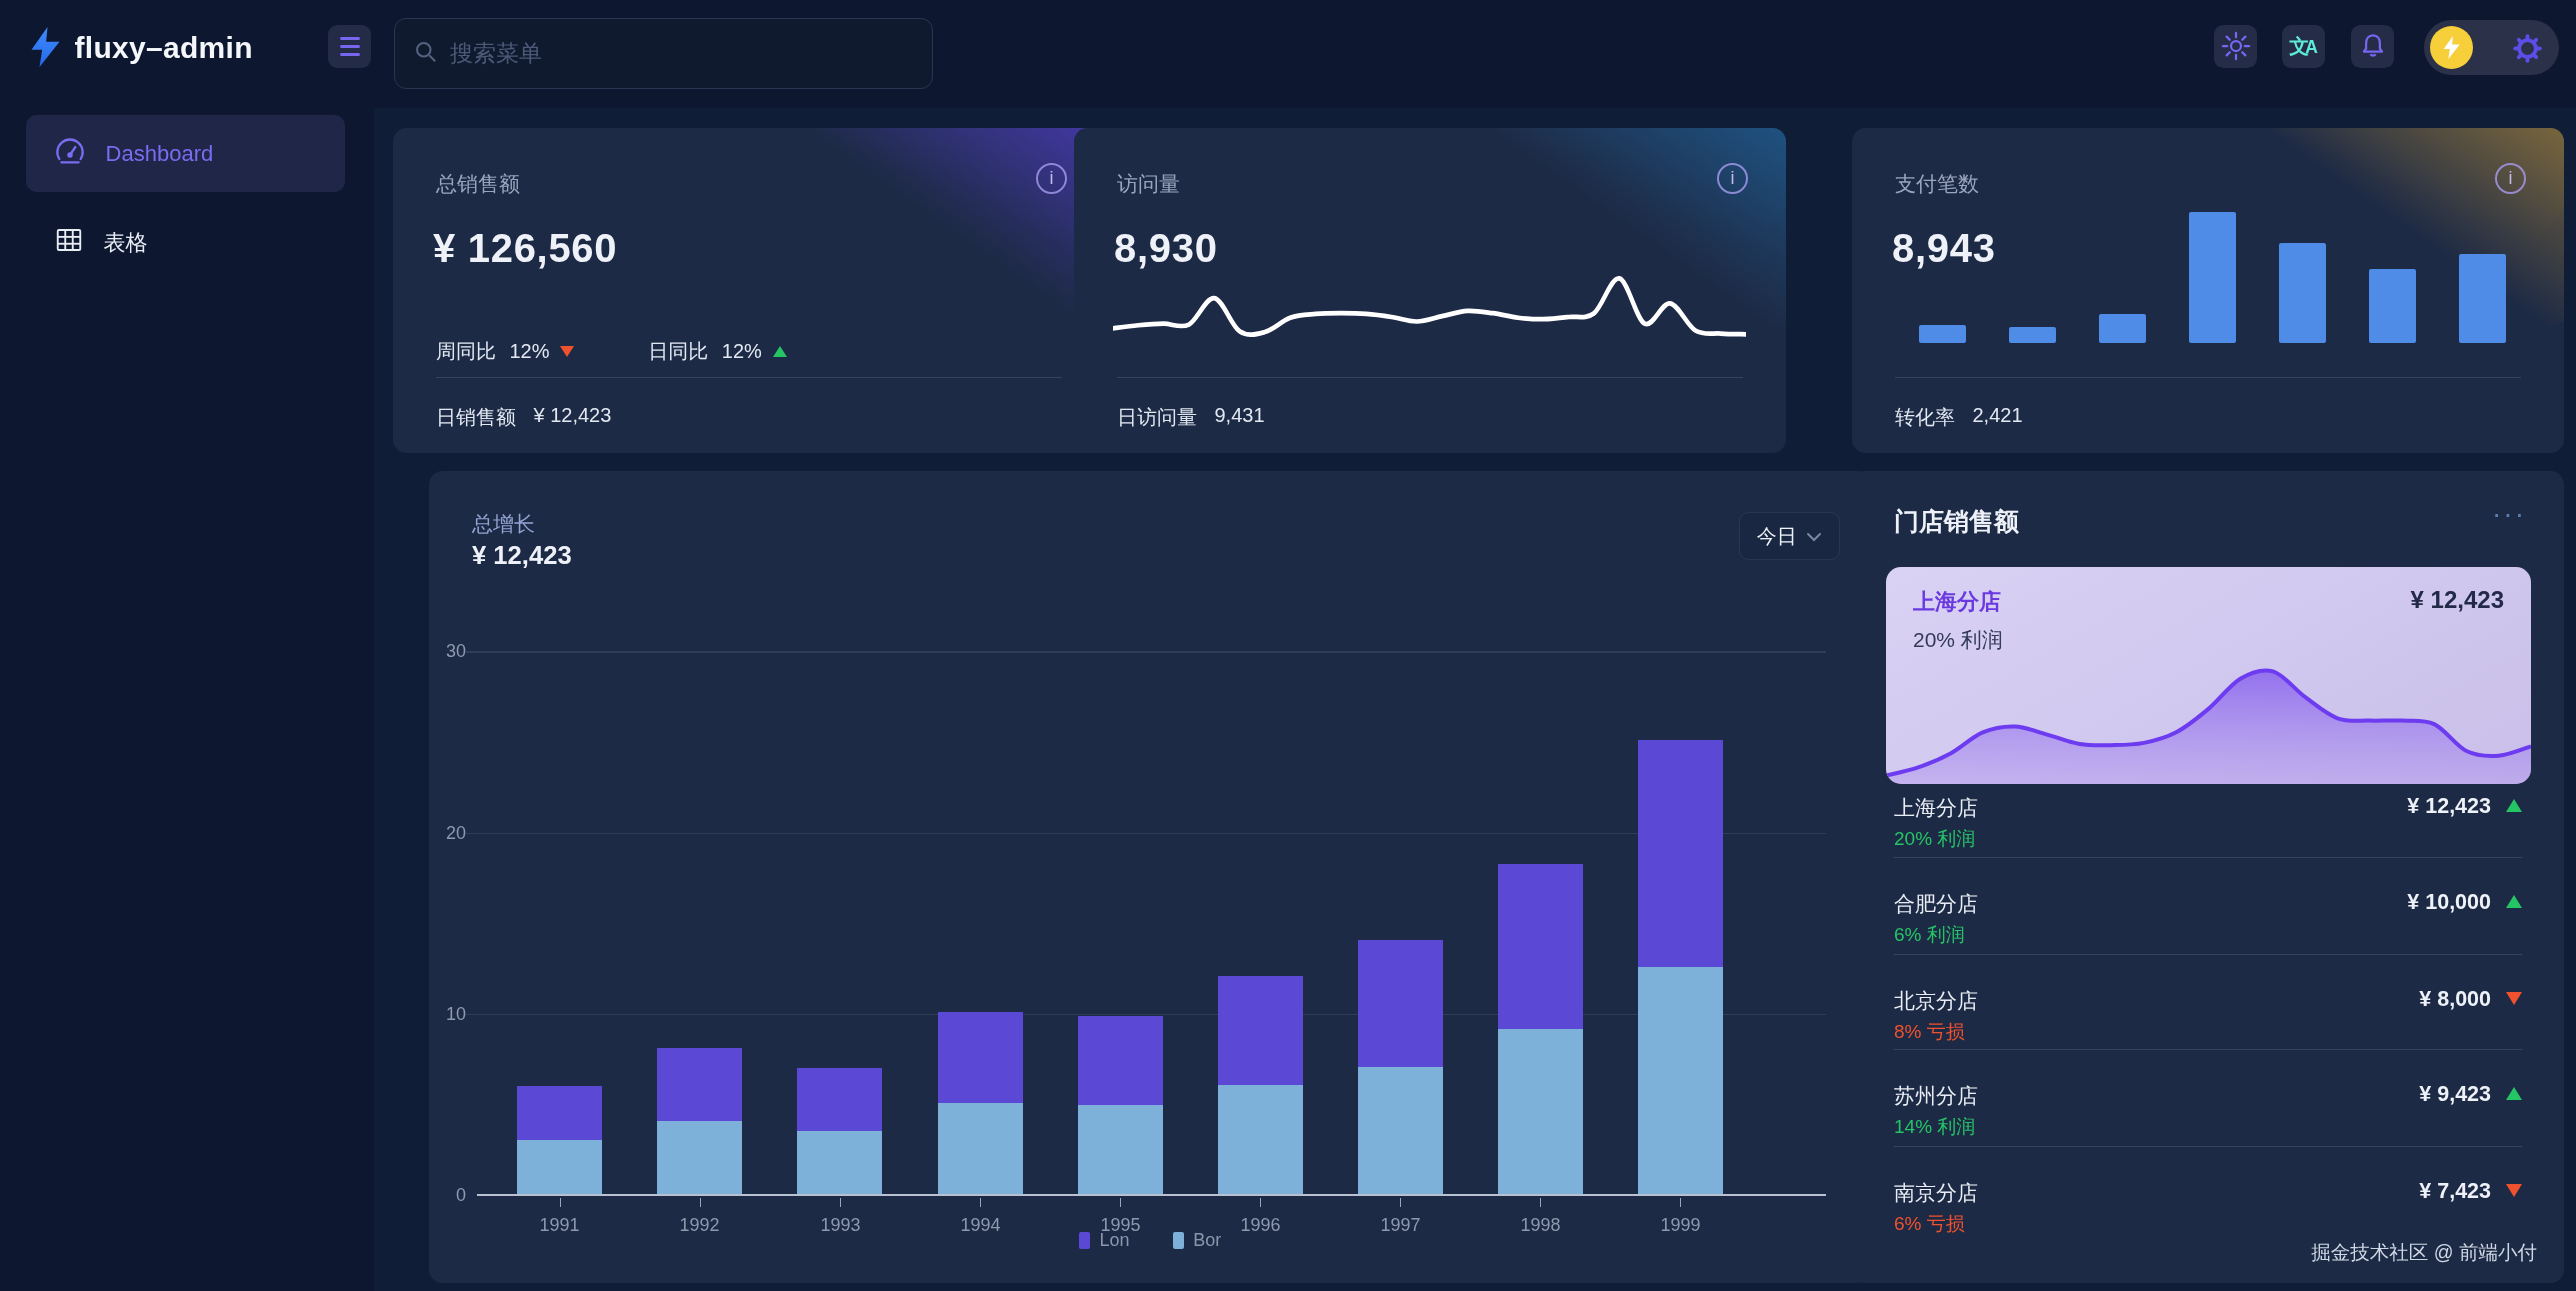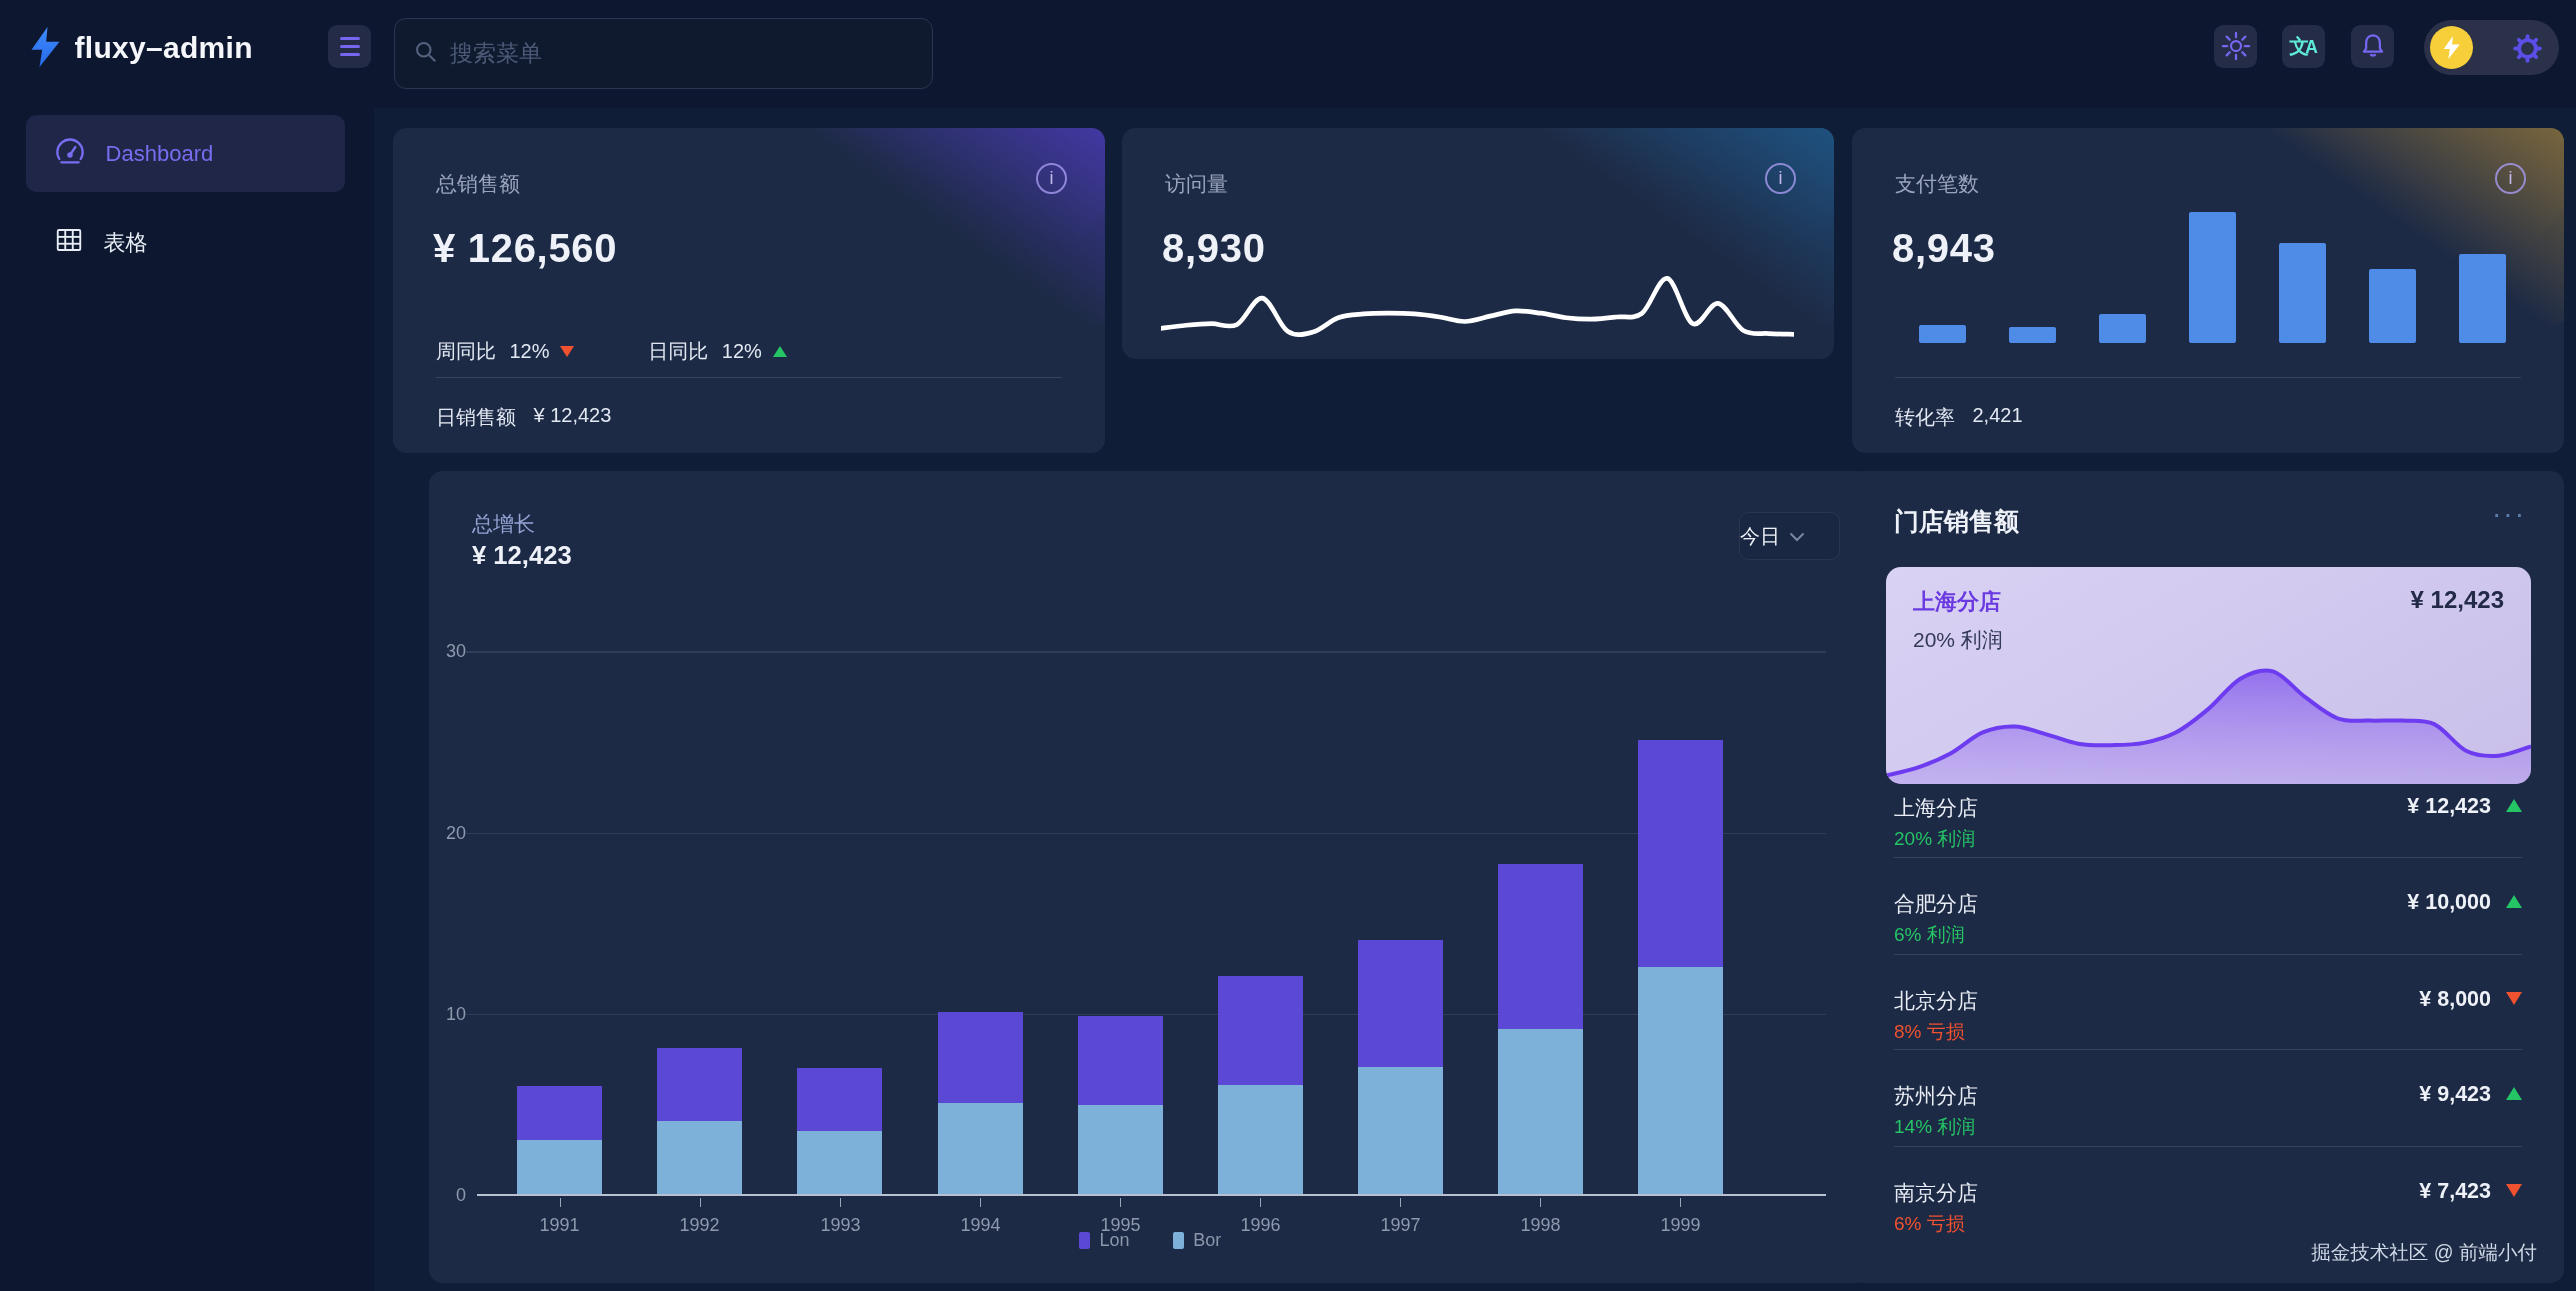--- a/index.html
+++ b/index.html
@@ -35,21 +35,21 @@
   
   .sidebar { position:absolute; left:0; top:108px; width:374px; bottom:0; }
   .side-item { position:absolute; left:25.6px; width:319px; display:flex; align-items:center;
     gap:20px; padding-left:28px; border-radius:10.8px; cursor:pointer; font-size:22px; color:#e8edf5; }
   .side-item.active { top:7.4px; height:77px; background:#1f2648; color:#7a6cf0; }
   .side-item.plain { top:106px; height:57px; }
 
   
   .card { position:absolute; background:#1d2a45; border-radius:13.5px; overflow:hidden; }
   #card-sales  { left:393px;  top:128px; width:712px; height:325px; }
-  #card-visits { left:1122px; top:128px; width:712px; height:231px; }
+  #card-visits { left:1074px; top:128px; width:712px; height:325px; }
   #card-pay    { left:1852px; top:128px; width:712px; height:325px; }
   .decor { position:absolute; border-radius:50%; pointer-events:none; }
   .d1 { left:283px; top:-290px; width:471px; height:471px; }
   .d2 { right:-135px; top:-222px; width:431px; height:431px; }
   #card-sales .d1 { background:linear-gradient(205deg, rgba(90,80,210,0.45) 0%, rgba(90,80,210,0) 65%); }
   #card-sales .d2 { background:linear-gradient(215deg, #6550e2 0%, #4f3cc4 30%, rgba(40,48,96,0) 72%); }
   #card-visits .d1 { background:linear-gradient(205deg, rgba(46,122,184,0.35) 0%, rgba(46,122,184,0) 65%); }
   #card-visits .d2 { background:linear-gradient(215deg, #2e7ab8 0%, #1f5f95 30%, rgba(31,95,149,0) 72%); }
   #card-pay .d1 { background:linear-gradient(205deg, rgba(200,162,69,0.30) 0%, rgba(200,162,69,0) 65%); }
   #card-pay .d2 { background:linear-gradient(215deg, #c8a245 0%, #93763a 33%, rgba(147,118,58,0) 72%); }
@@ -73,21 +73,21 @@
   #visits-spark { position:absolute; left:39px; top:136px; width:633px; height:91px; z-index:2; }
   #pay-bars { position:absolute; left:43px; top:74px; width:628px; height:141px; z-index:2; }
   .pbar { position:absolute; bottom:0; width:47px; border-radius:2px; }
 
   
   #card-growth { left:393px; top:471px; width:1442px; height:812px;margin-left:36px; }
   .growth-title { position:absolute; left:43px; top:39px; font-size:21px; color:#93a3d4; }
   .growth-value { position:absolute; left:43px; top:70px; font-size:25.6px; font-weight:bold; }
   .range-select { position:absolute; left:1310px; top:41px; width:101px; height:48px;
     border:1.3px solid #2b3553; border-radius:9.4px; background:#1a2742; display:flex;
-    align-items:center; gap:9.4px; font-size:20px; cursor:pointer; }
+    align-items:center; justify-content:center; gap:9.4px; font-size:20px; cursor:pointer; }
   #growth-plot { position:absolute; left:48px; top:181px; width:1349px; height:544px;
     border-bottom:2px solid #b7c1d2; }
   .gridline { position:absolute; left:-10.8px; right:0; height:1.3px; background:rgba(148,163,190,0.16); }
   .ytick { position:absolute; left:-43px; width:32px; text-align:right; font-size:18px; color:#8e99ad; }
   .gbar { position:absolute; bottom:0; display:flex; flex-direction:column; }
   .seg { width:100%; }
   .xtick { position:absolute; top:546px; width:1.3px; height:9.4px; background:#9aa5b8; }
   .xlabel { position:absolute; top:563px; width:81px; text-align:center; font-size:18px; color:#8e99ad; }
   #growth-legend { position:absolute; left:0; right:0; top:759px; display:flex;
     justify-content:center; gap:43px; }

